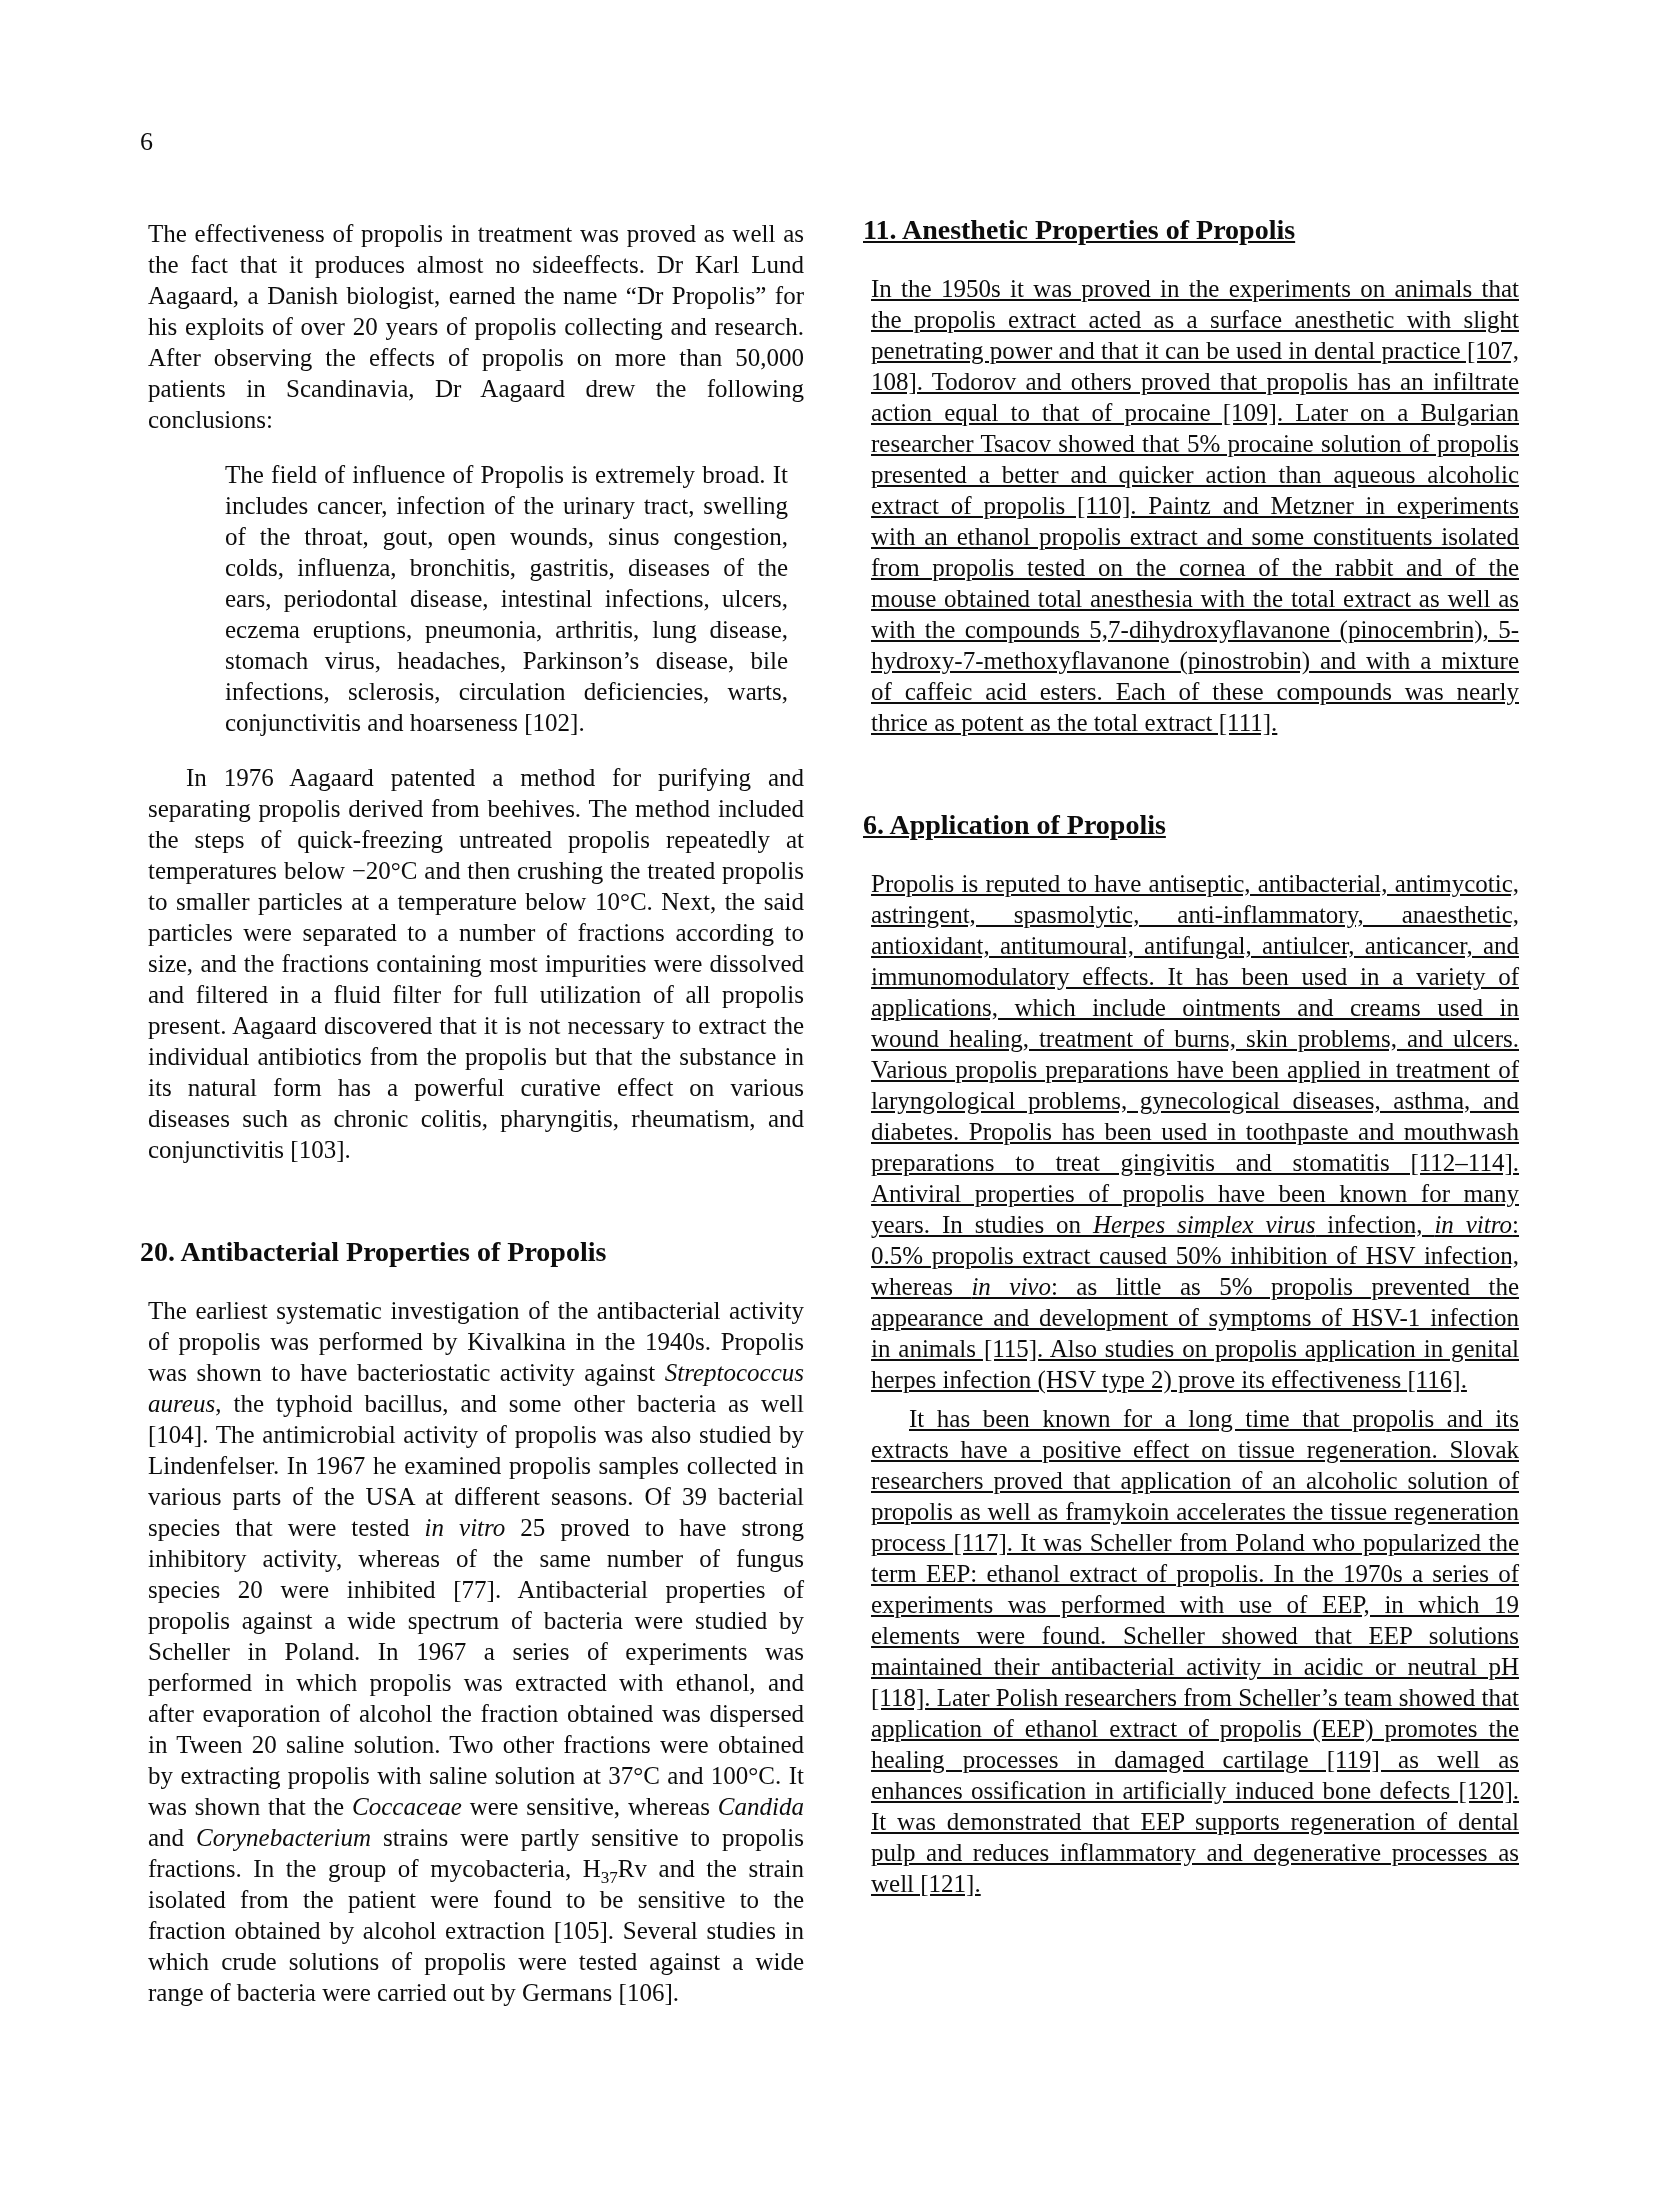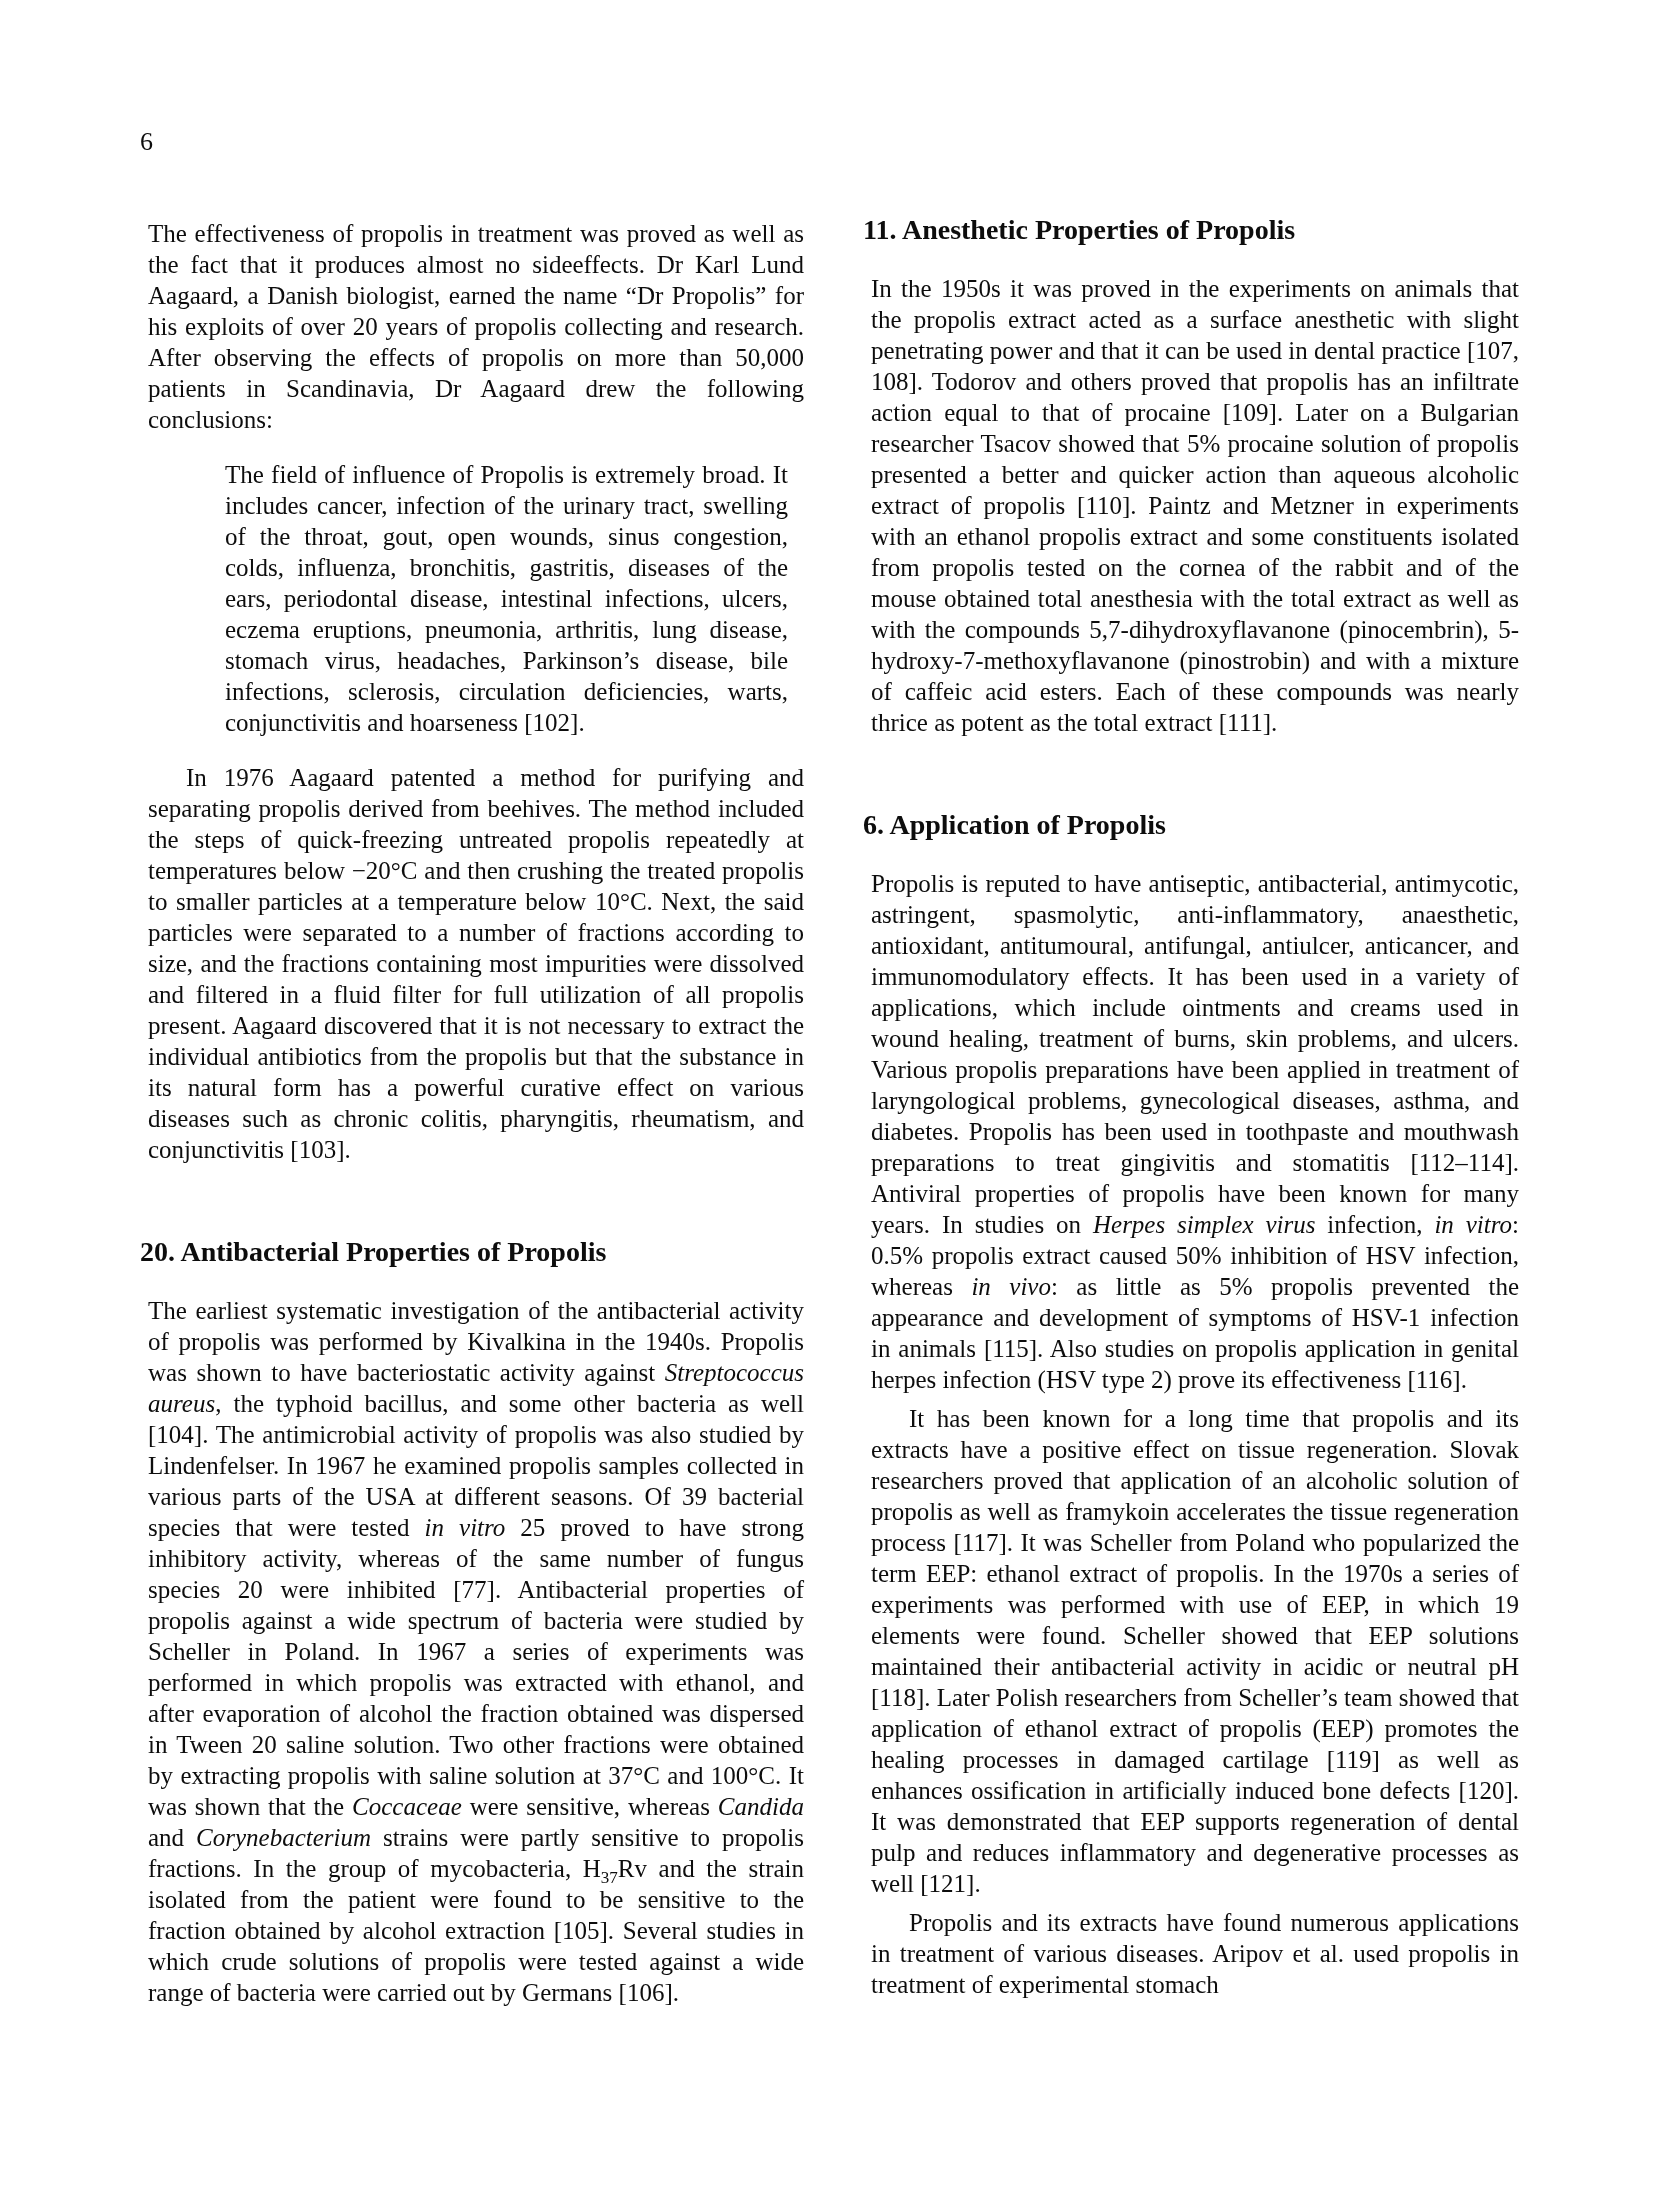--- a/index.html
+++ b/index.html
@@ -35,21 +35,21 @@
     gap: 51px;
   }
   .col {
     text-align: justify;
     font-size: 25px;
     line-height: 31px;
     hyphens: auto;
     -webkit-hyphens: auto;
   }
   .col.left  { width: 672px; }
-  .col.right { width: 664px; }
+  .col.right { width: 664px; text-decoration: underline; }
   .col p { margin: 8px; }
   .col p.indent { text-indent: 38px; }
   .col h2 {
     font-size: 28px;
     line-height: 33px;
     font-weight: bold;
     margin: 70px 0 27px 0;
     text-align: left;
     hyphens: none;
   }
@@ -76,16 +76,15 @@
         <p class="indent"><span>In 1976 Aagaard patented a method for purifying and separating propolis derived from beehives. The method included the steps of quick-freezing untreated propolis repeatedly at temperatures below −20°C and then crushing the treated propolis to smaller particles at a temperature below 10°C. Next, the said particles were separated to a number of fractions according to size, and the fractions containing most impurities were dissolved and filtered in a fluid filter for full utilization of all propolis present. Aagaard discovered that it is not necessary to extract the individual antibiotics from the propolis but that the substance in its natural form has a powerful curative effect on various diseases such as chronic colitis, pharyngitis, rheumatism, and conjunctivitis [103].</span></p>
         <h2>20. Antibacterial Properties of Propolis</h2>
         <p><span>The earliest systematic investigation of the antibacterial activity of propolis was performed by Kivalkina in the 1940s. Propolis was shown to have bacteriostatic activity against </span><em>Streptococcus aureus</em><span>, the typhoid bacillus, and some other bacteria as well [104]. The antimicrobial activity of propolis was also studied by Lindenfelser. In 1967 he examined propolis samples collected in various parts of the USA at different seasons. Of 39 bacterial species that were tested </span><em>in vitro</em><span> 25 proved to have strong inhibitory activity, whereas of the same number of fungus species 20 were inhibited [77]. Antibacterial properties of propolis against a wide spectrum of bacteria were studied by Scheller in Poland. In 1967 a series of experiments was performed in which propolis was extracted with ethanol, and after evaporation of alcohol the fraction obtained was dispersed in Tween 20 saline solution. Two other fractions were obtained by extracting propolis with saline solution at 37°C and 100°C. It was shown that the </span><em>Coccaceae</em><span> were sensitive, whereas </span><em>Candida</em><span> and </span><em>Corynebacterium</em><span> strains were partly sensitive to propolis fractions. In the group of mycobacteria, H</span><sub>37</sub><span>Rv and the strain isolated from the patient were found to be sensitive to the fraction obtained by alcohol extraction [105]. Several studies in which crude solutions of propolis were tested against a wide range of bacteria were carried out by Germans [106].</span></p>
       </div>
     <div class="col right">
         <h2>11. Anesthetic Properties of Propolis</h2>
         <p><span>In the 1950s it was proved in the experiments on animals that the propolis extract acted as a surface anesthetic with slight penetrating power and that it can be used in dental practice [107, 108]. Todorov and others proved that propolis has an infiltrate action equal to that of procaine [109]. Later on a Bulgarian researcher Tsacov showed that 5% procaine solution of propolis presented a better and quicker action than aqueous alcoholic extract of propolis [110]. Paintz and Metzner in experiments with an ethanol propolis extract and some constituents isolated from propolis tested on the cornea of the rabbit and of the mouse obtained total anesthesia with the total extract as well as with the compounds 5,7-dihydroxyflavanone (pinocembrin), 5-hydroxy-7-methoxyflavanone (pinostrobin) and with a mixture of caffeic acid esters. Each of these compounds was nearly thrice as potent as the total extract [111].</span></p>
         <h2>6. Application of Propolis</h2>
         <p><span>Propolis is reputed to have antiseptic, antibacterial, antimycotic, astringent, spasmolytic, anti-inflammatory, anaesthetic, antioxidant, antitumoural, antifungal, antiulcer, anticancer, and immunomodulatory effects. It has been used in a variety of applications, which include ointments and creams used in wound healing, treatment of burns, skin problems, and ulcers. Various propolis preparations have been applied in treatment of laryngological problems, gynecological diseases, asthma, and diabetes. Propolis has been used in toothpaste and mouthwash preparations to treat gingivitis and stomatitis [112–114]. Antiviral properties of propolis have been known for many years. In studies on </span><em>Herpes simplex virus</em><span> infection, </span><em>in vitro</em><span>: 0.5% propolis extract caused 50% inhibition of HSV infection, whereas </span><em>in vivo</em><span>: as little as 5% propolis prevented the appearance and development of symptoms of HSV-1 infection in animals [115]. Also studies on propolis application in genital herpes infection (HSV type 2) prove its effectiveness [116].</span></p>
         <p class="indent"><span>It has been known for a long time that propolis and its extracts have a positive effect on tissue regeneration. Slovak researchers proved that application of an alcoholic solution of propolis as well as framykoin accelerates the tissue regeneration process [117]. It was Scheller from Poland who popularized the term EEP: ethanol extract of propolis. In the 1970s a series of experiments was performed with use of EEP, in which 19 elements were found. Scheller showed that EEP solutions maintained their antibacterial activity in acidic or neutral pH [118]. Later Polish researchers from Scheller’s team showed that application of ethanol extract of propolis (EEP) promotes the healing processes in damaged cartilage [119] as well as enhances ossification in artificially induced bone defects [120]. It was demonstrated that EEP supports regeneration of dental pulp and reduces inflammatory and degenerative processes as well [121].</span></p>
-        <p class="indent"><span>Propolis and its extracts have found numerous applications in treatment of various diseases. Aripov et al. used propolis in treatment of experimental stomach</span></p>
       </div>
   </div>
 </div>
 
 </body></html>

